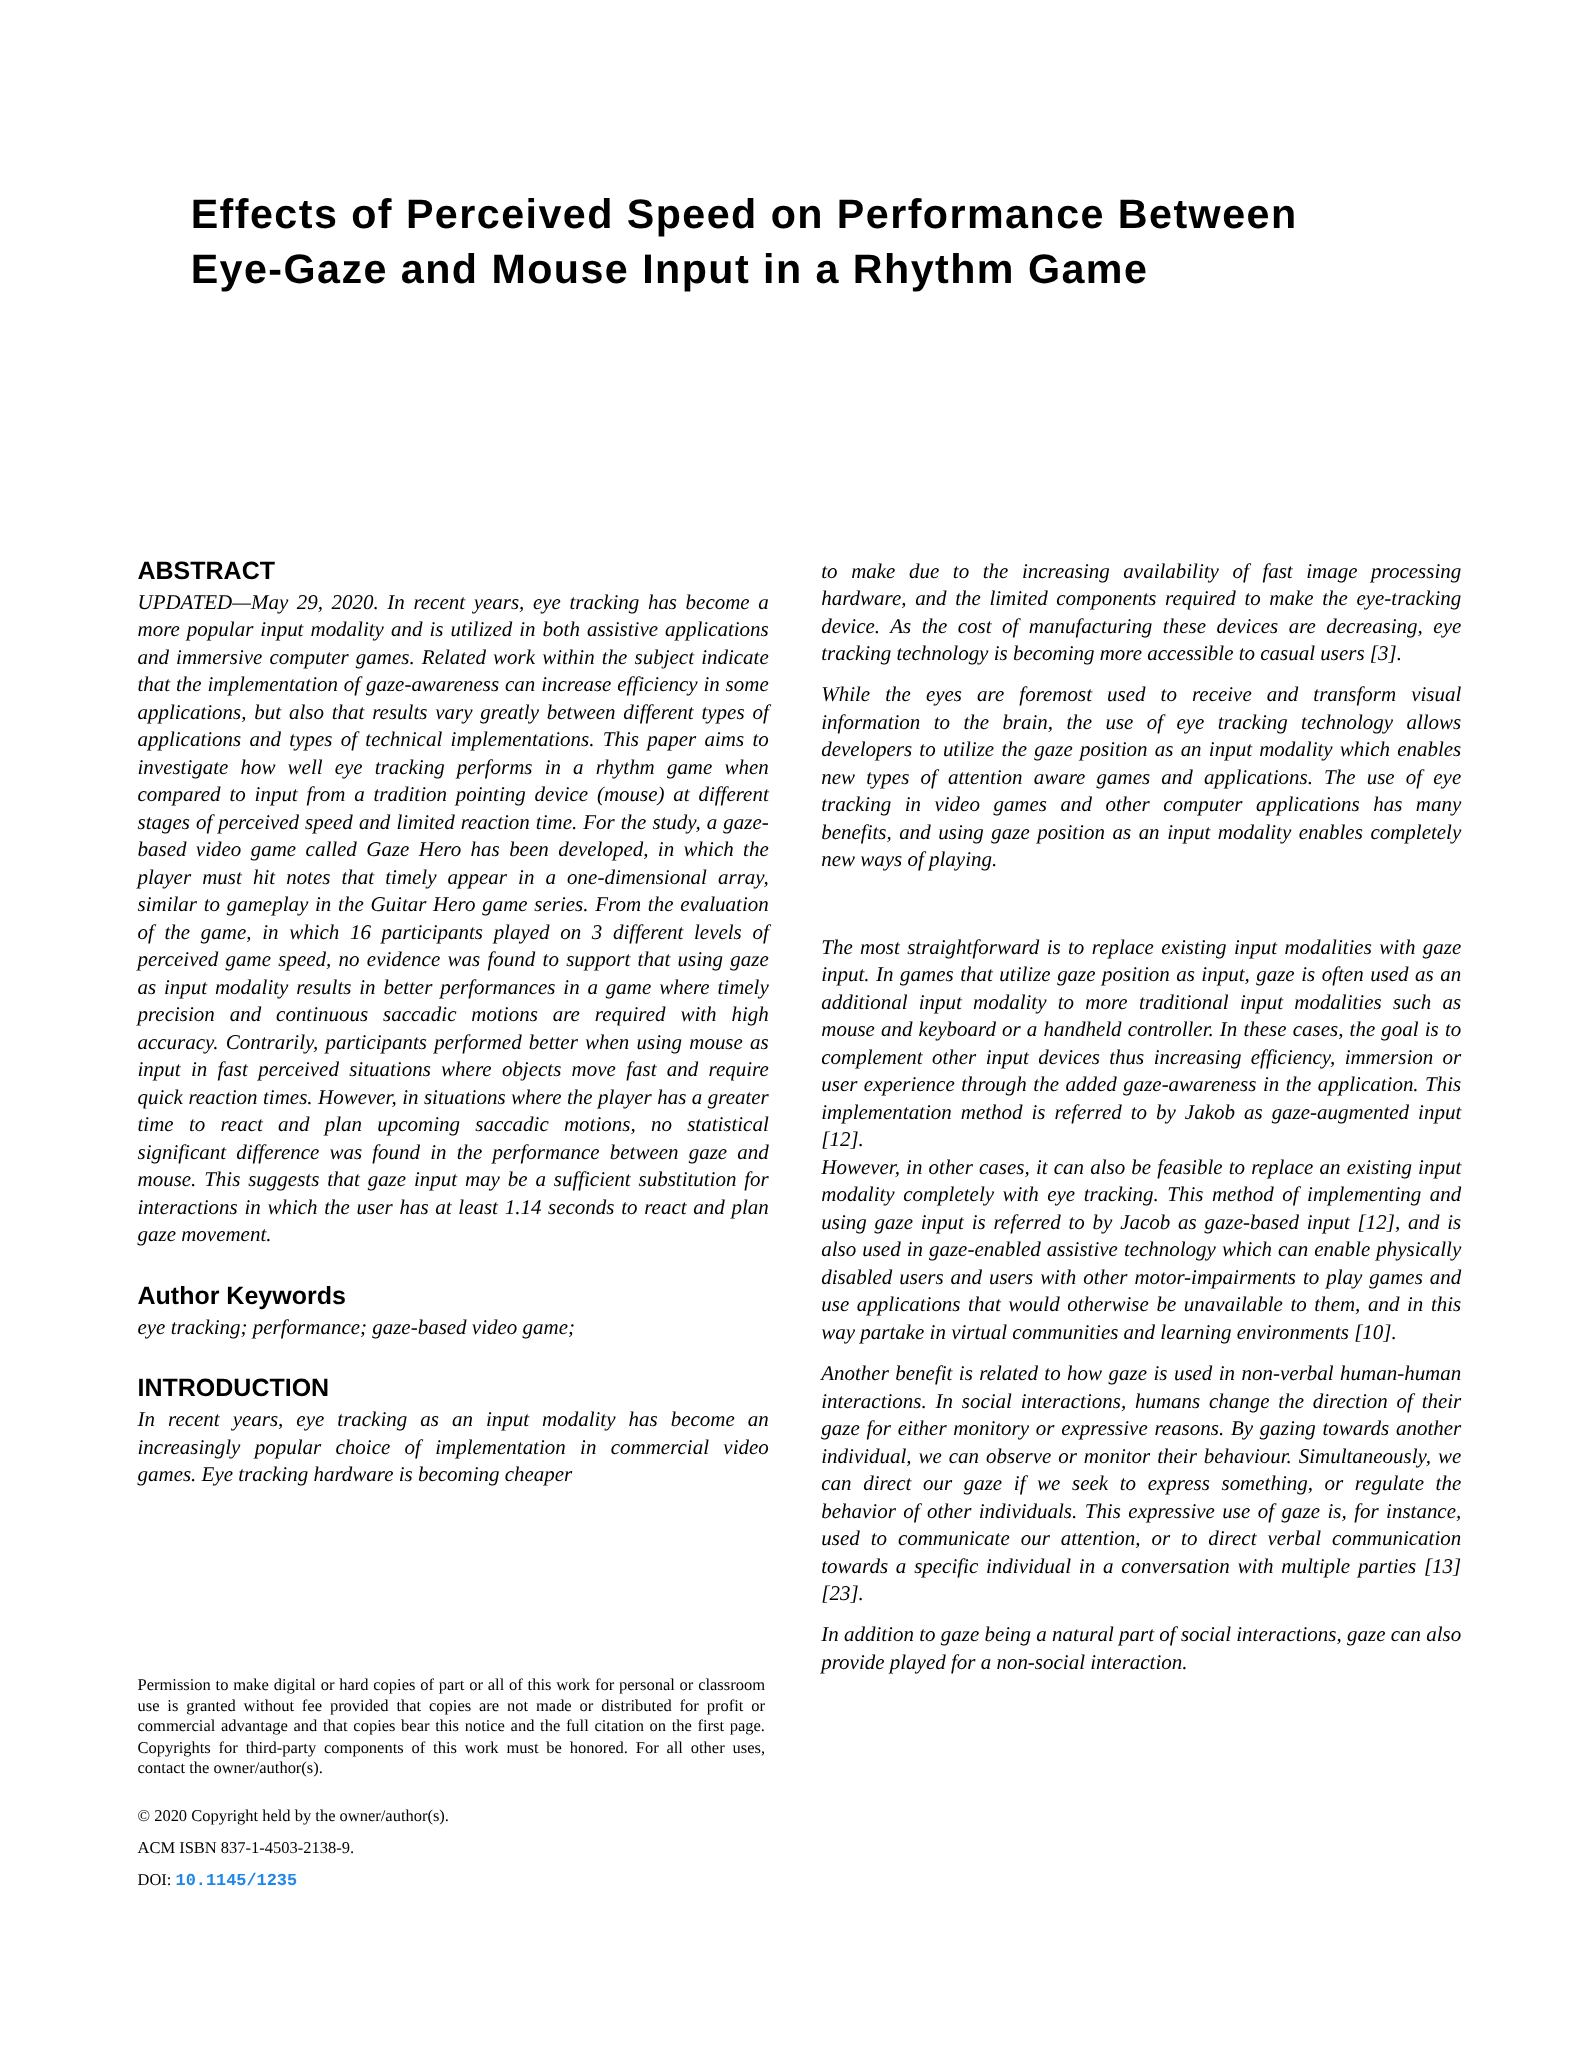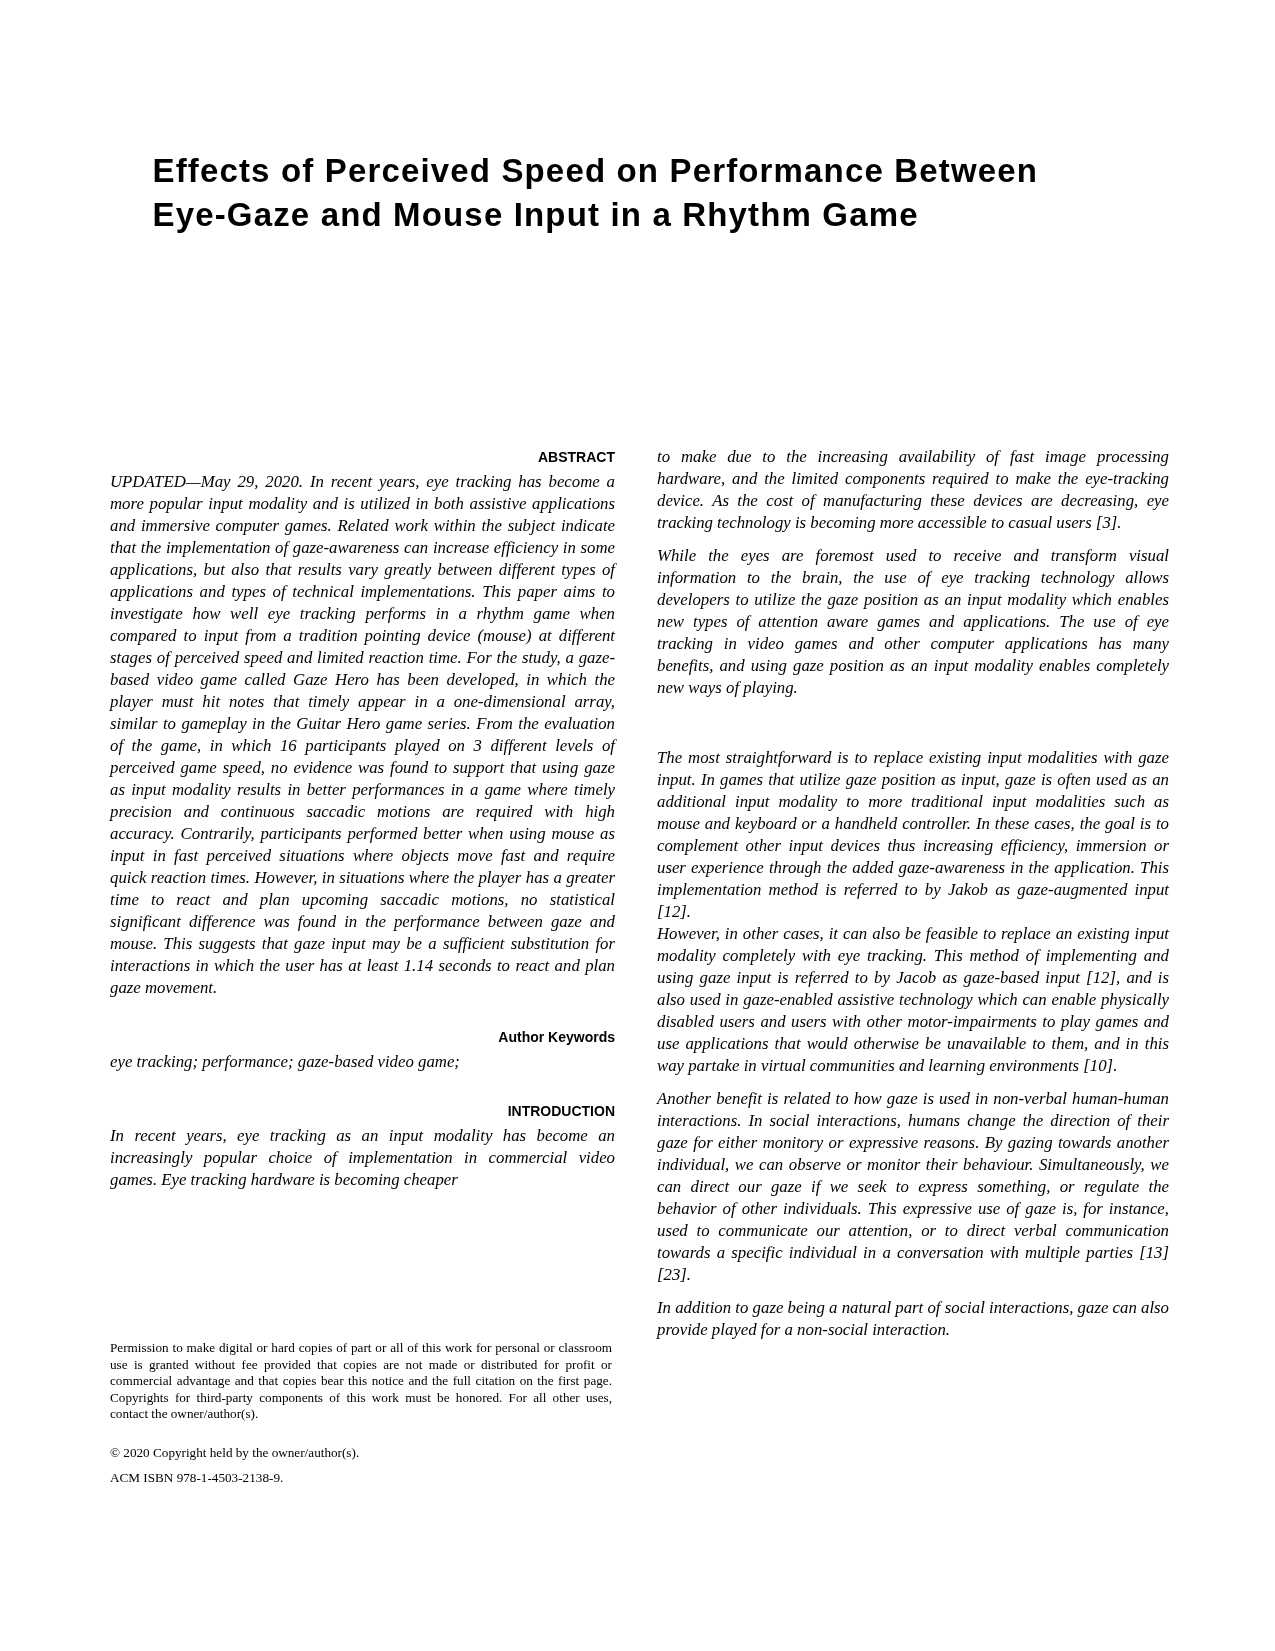--- a/index.html
+++ b/index.html
@@ -58,24 +58,24 @@
   .col-left  { left: 110px; width: 505px; }
   .col-right { left: 657px; width: 512px; }
 
   .col p { margin: 0 0 11px 0; font-style: italic; }
   .col p.tight-after { margin-bottom: 0; margin-top: 48px; }
   .col p.no-gap { margin-top: 0; }
 
   h2.sec {
     font-family: "Liberation Sans", sans-serif;
     font-weight: bold;
-    font-size: 14px;
+    font-size: 20px;
     line-height: 22px;
     margin: 27px 0 3px 0;
-    text-align: right;
+    text-align: left;
   }
   h2.sec.first { margin-top: 0; }
 
   
   .footnote {
     position: absolute;
     left: 110px;
     top: 1340px;
     width: 502px;
     font-family: "Liberation Serif", serif;
@@ -119,16 +119,19 @@
     <p>While the eyes are foremost used to receive and transform visual information to the brain, the use of eye tracking technology allows developers to utilize the gaze position as an input modality which enables new types of attention aware games and applications. The use of eye tracking in video games and other computer applications has many benefits, and using gaze position as an input modality enables completely new ways of playing.</p>
     <p class="tight-after">The most straightforward is to replace existing input modalities with gaze input. In games that utilize gaze position as input, gaze is often used as an additional input modality to more traditional input modalities such as mouse and keyboard or a handheld controller. In these cases, the goal is to complement other input devices thus increasing efficiency, immersion or user experience through the added gaze-awareness in the application. This implementation method is referred to by Jakob as gaze-augmented input [12].</p>
     <p class="no-gap">However, in other cases, it can also be feasible to replace an existing input modality completely with eye tracking. This method of implementing and using gaze input is referred to by Jacob as gaze-based input [12], and is also used in gaze-enabled assistive technology which can enable physically disabled users and users with other motor-impairments to play games and use applications that would otherwise be unavailable to them, and in this way partake in virtual communities and learning environments [10].</p>
     <p>Another benefit is related to how gaze is used in non-verbal human-human interactions. In social interactions, humans change the direction of their gaze for either monitory or expressive reasons. By gazing towards another individual, we can observe or monitor their behaviour. Simultaneously, we can direct our gaze if we seek to express something, or regulate the behavior of other individuals. This expressive use of gaze is, for instance, used to communicate our attention, or to direct verbal communication towards a specific individual in a conversation with multiple parties [13][23].</p>
     <p>In addition to gaze being a natural part of social interactions, gaze can also provide played for a non-social interaction.</p>
   </div>
 
   <div class="footnote">
     <div>Permission to make digital or hard copies of part or all of this work for personal or classroom use is granted without fee provided that copies are not made or distributed for profit or commercial advantage and that copies bear this notice and the full citation on the first page. Copyrights for third-party components of this work must be honored. For all other uses, contact the owner/author(s).</div>
     <div class="fn-line copyright">© 2020 Copyright held by the owner/author(s).</div>
-    <div class="fn-line">ACM ISBN 978-1-4503-2138-9.</div>
+    <div class="fn-line">ACM ISBN 837-1-4503-2138-9.</div>
+    <div class="fn-line">
+      <span>DOI: </span><a href="#" class="doi-link" style="color: rgb(30, 135, 232);">10.1145/1235</a>
+    </div>
   </div>
 
 </div>
 
 </body></html>

